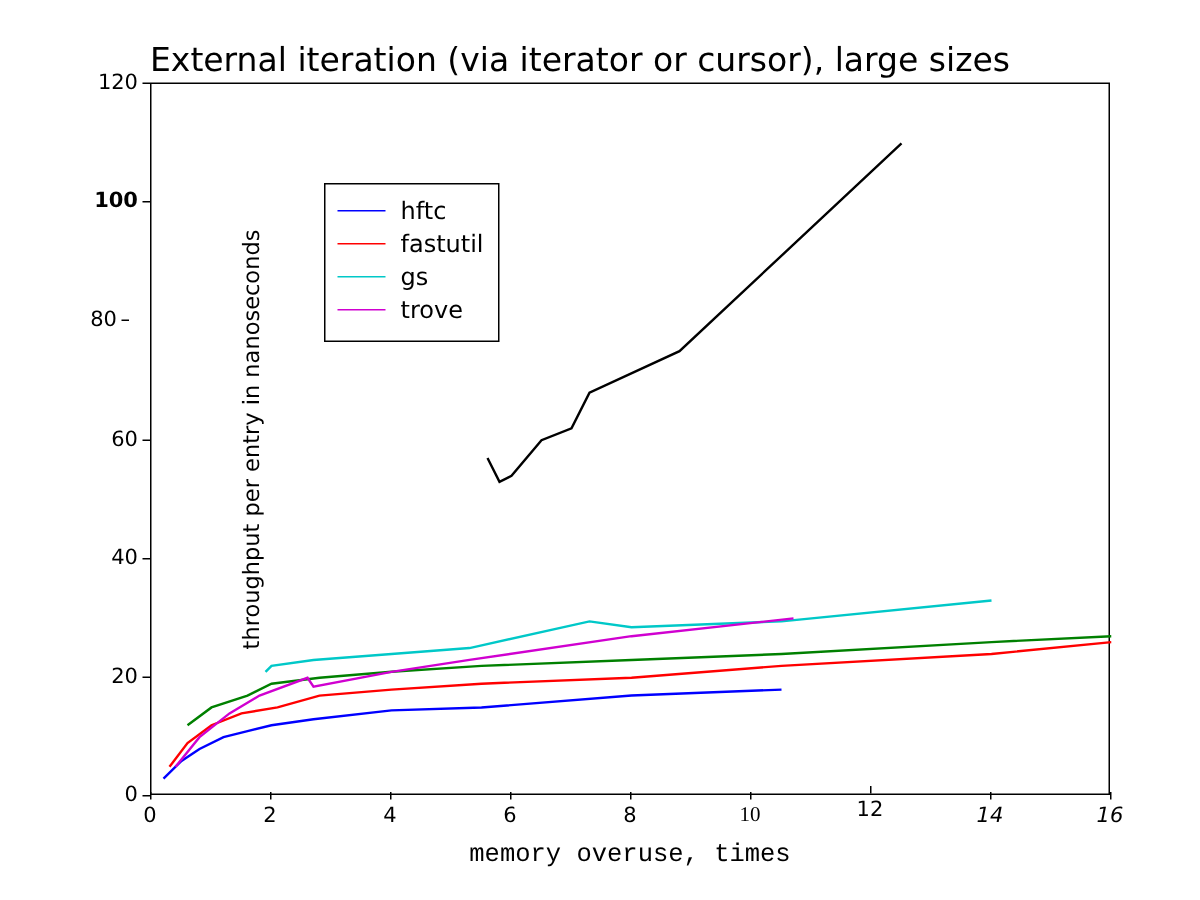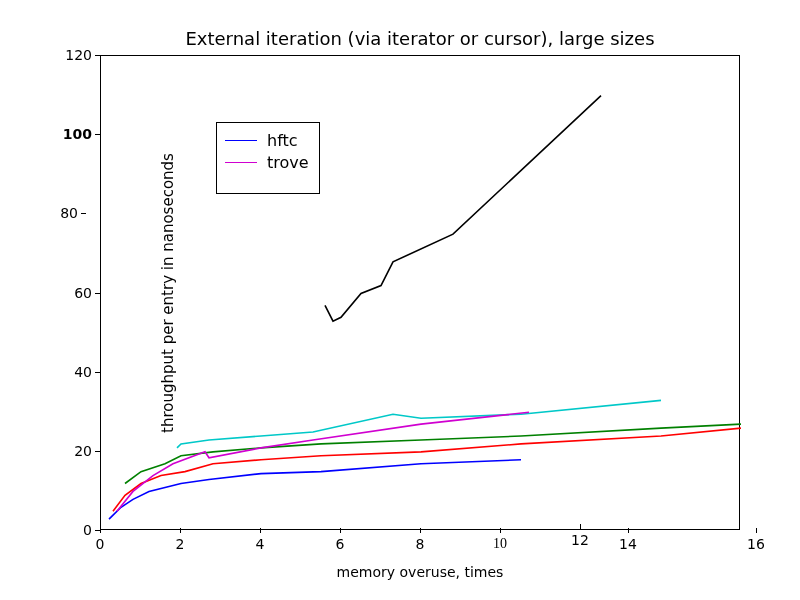--- a/index.html
+++ b/index.html
@@ -20,22 +20,22 @@
     width: 640px;
     height: 475px;
     border: 1px solid #000;
     box-sizing: border-box;
   }
   .title {
     position: absolute;
     top: 28px;
     left: 100px;
     width: 640px;
-    text-align: center;
-    font-size: 18px;
+    text-align: left;
+    font-size: 22px;
   }
   .ylabel {
     position: absolute;
     left: 28px;
     top: 55px;
     height: 475px;
     display: flex;
     align-items: center;
     justify-content: center;
     font-size: 15px;
@@ -44,21 +44,22 @@
   .ylabel span {
     transform: rotate(-90deg);
     white-space: nowrap;
   }
   .xlabel {
     position: absolute;
     bottom: 20px;
     left: 100px;
     width: 640px;
     text-align: center;
-    font-size: 14px;
+    font-size: 17px;
+    font-family: Liberation Mono, monospace;
   }
   .tick-y {
     position: absolute;
     text-align: right;
     width: 30px;
     font-size: 14px;
     transform: translateY(-50%);
   }
   .tick-y .tm {
     position: absolute;
@@ -87,21 +88,21 @@
     top: 0;
     width: 640px;
     height: 475px;
   }
   .legend {
     position: absolute;
     left: 115px;
     top: 66px;
     border: 1px solid #000;
     background: #fff;
-    padding: 6px 10px 20px 8px;
+    padding: 6px 10px 10px 8px;
     font-size: 16px;
   }
   .legend-row {
     display: flex;
     align-items: center;
     height: 22px;
   }
   .legend-line {
     width: 32px;
     height: 0;
@@ -126,20 +127,28 @@
         <polyline points="76,391.875 80,387.9166666666667 108,383.9583333333333 160,380 212,376.04166666666663 292,358.2291666666667 320,362.1875 420,358.2291666666667 560,344.375" fill="none" stroke="#00c8c8" stroke-width="1.6"></polyline>
         <polyline points="16,455.2083333333333 32,435.4166666666667 52,419.5833333333333 72,407.7083333333333 104,395.83333333333337 108,401.7708333333333 160,391.875 212,383.9583333333333 320,368.125 428,356.25" fill="none" stroke="#d000d0" stroke-width="1.6"></polyline>
         <polyline points="224,249.375 232,265.20833333333337 240,261.25 260,237.5 280,229.58333333333331 292,205.83333333333331 352,178.125 500,39.58333333333337" fill="none" stroke="#000000" stroke-width="1.6"></polyline>
       </svg>
     <div class="legend">
         <div class="legend-row">
           <div class="legend-line" style="border-color: rgb(0, 0, 255);"></div>
           <span>hftc</span>
         </div>
         <div class="legend-row">
+          <div class="legend-line" style="border-color: rgb(255, 0, 0);"></div>
+          <span>fastutil</span>
+        </div>
+        <div class="legend-row">
+          <div class="legend-line" style="border-color: rgb(0, 200, 200);"></div>
+          <span>gs</span>
+        </div>
+        <div class="legend-row">
           <div class="legend-line" style="border-color: rgb(208, 0, 208);"></div>
           <span>trove</span>
         </div>
       </div>
   </div>
 
   <div id="yticks">
       <div class="tick-y" style="left: 62px; top: 530px;">0<div class="tm"></div></div>
       <div class="tick-y" style="left: 62px; top: 450.833px;">20<div class="tm"></div></div>
       <div class="tick-y" style="left: 62px; top: 371.667px;">40<div class="tm"></div></div>
@@ -149,18 +158,18 @@
       <div class="tick-y" style="left: 62px; top: 55px;">120<div class="tm"></div></div>
     </div>
   <div id="xticks">
       <div class="tick-x" style="left: 100px; top: 536px;">0<div class="tm"></div></div>
       <div class="tick-x" style="left: 180px; top: 536px;">2<div class="tm"></div></div>
       <div class="tick-x" style="left: 260px; top: 536px;">4<div class="tm"></div></div>
       <div class="tick-x" style="left: 340px; top: 536px;">6<div class="tm"></div></div>
       <div class="tick-x" style="left: 420px; top: 536px;">8<div class="tm"></div></div>
       <div class="tick-x" style="left: 500px; top: 536px; font-family: Liberation Serif, serif;">10<div class="tm"></div></div>
       <div class="tick-x" style="left: 580px; top: 532px;">12<div class="tm"></div></div>
-      <div class="tick-x" style="left: 628px; top: 536px;">14<div class="tm"></div></div>
-      <div class="tick-x" style="left: 756px; top: 536px;">16<div class="tm"></div></div>
+      <div class="tick-x" style="left: 660px; top: 536px; font-style: italic;">14<div class="tm"></div></div>
+      <div class="tick-x" style="left: 740px; top: 536px; font-style: italic;">16<div class="tm"></div></div>
     </div>
 
   <div class="xlabel">memory overuse, times</div>
 </div>
 
 </body></html>

